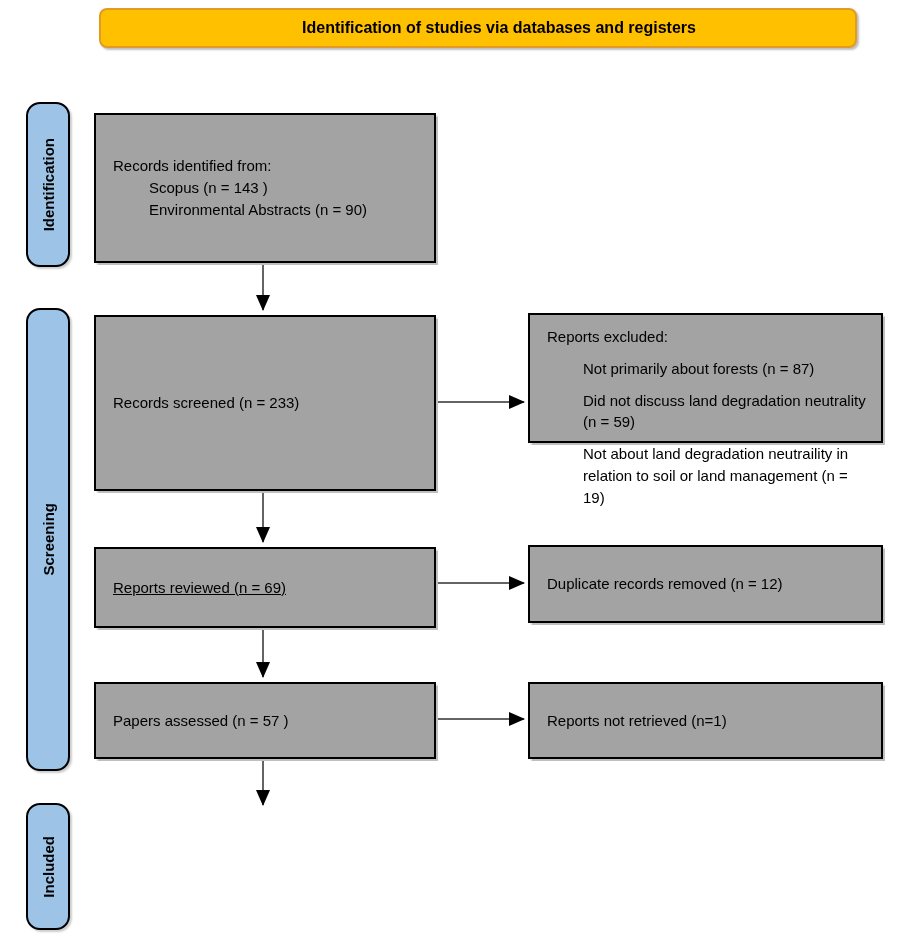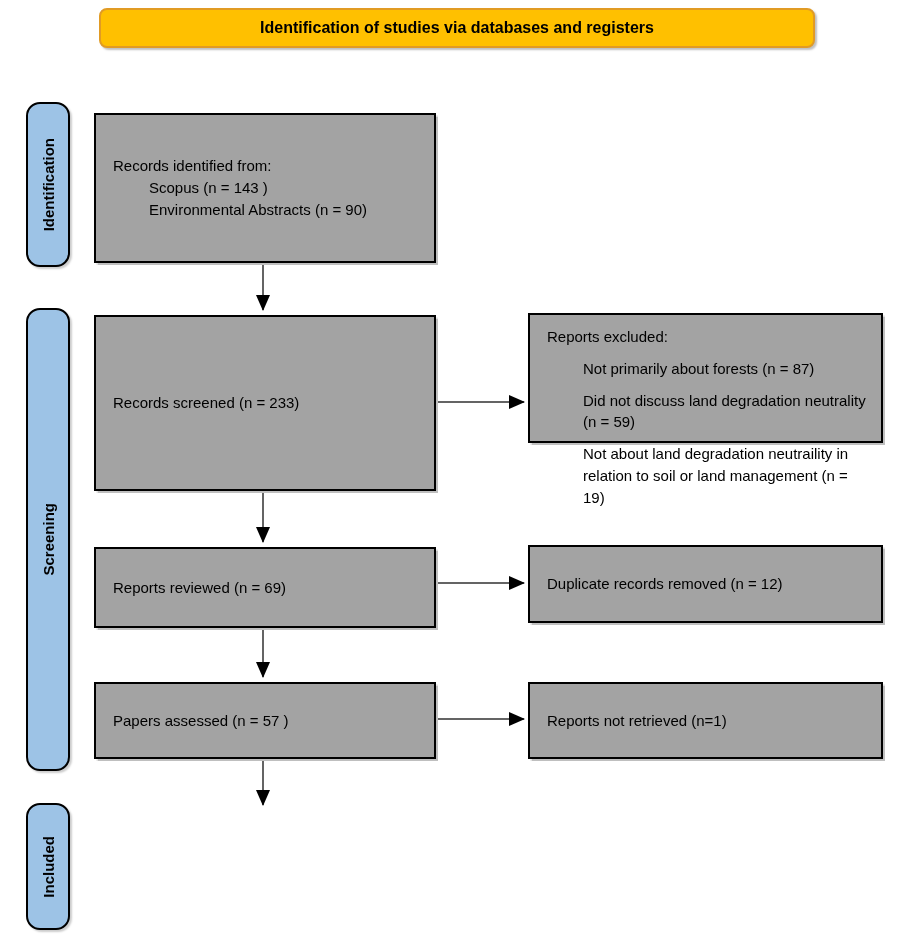--- a/index.html
+++ b/index.html
@@ -13,21 +13,21 @@
   }
   .banner {
     position: absolute;
     left: 99px; top: 8px;
     width: 712px; height: 36px;
     background: #FFC000;
     border: 2px solid #E19B24;
     border-radius: 8px;
     box-shadow: 2px 2px 2px rgba(0,0,0,0.25);
     display: flex; align-items: center; justify-content: center;
-    font-size: 16px; font-weight: bold;
+    font-size: 16px; font-weight: bold; padding-left: 42px;
   }
   .stage {
     position: absolute;
     left: 26px;
     width: 40px;
     background: #9DC3E6;
     border: 2.5px solid #000;
     border-radius: 14px;
     box-shadow: 2px 2px 2px rgba(0,0,0,0.2);
     display: flex; align-items: center; justify-content: center;
@@ -50,21 +50,21 @@
     font-size: 15px;
     line-height: 1.45;
     box-sizing: border-box;
   }
   .box.center { display: flex; flex-direction: column; justify-content: center; }
   .box .pad { padding-left: 17px; padding-right: 8px; }
   .box .indent { margin-left: 36px; }
   .box-identified   { left: 94px;  top: 113px; width: 342px; height: 150px; }
   .box-screened     { left: 94px;  top: 315px; width: 342px; height: 176px; }
   .box-excluded     { left: 528px; top: 313px; width: 355px; height: 130px; padding-top: 11px; }
-  .box-reviewed     { left: 94px;  top: 547px; width: 342px; height: 81px; }
+  .box-reviewed     { left: 94px;  top: 547px; width: 342px; height: 81px; text-decoration: underline; }
   .box-duplicates   { left: 528px; top: 545px; width: 355px; height: 78px; }
   .box-assessed     { left: 94px;  top: 682px; width: 342px; height: 77px; }
   .box-notretrieved { left: 528px; top: 682px; width: 355px; height: 77px; }
   .box-included     { left: 94px;  top: 810px; width: 342px; height: 115px; }
   .box-excluded .item { margin-top: 10px; }
   .arrows {
     position: absolute;
     left: 0; top: 0;
     width: 901px; height: 938px;
     pointer-events: none;

